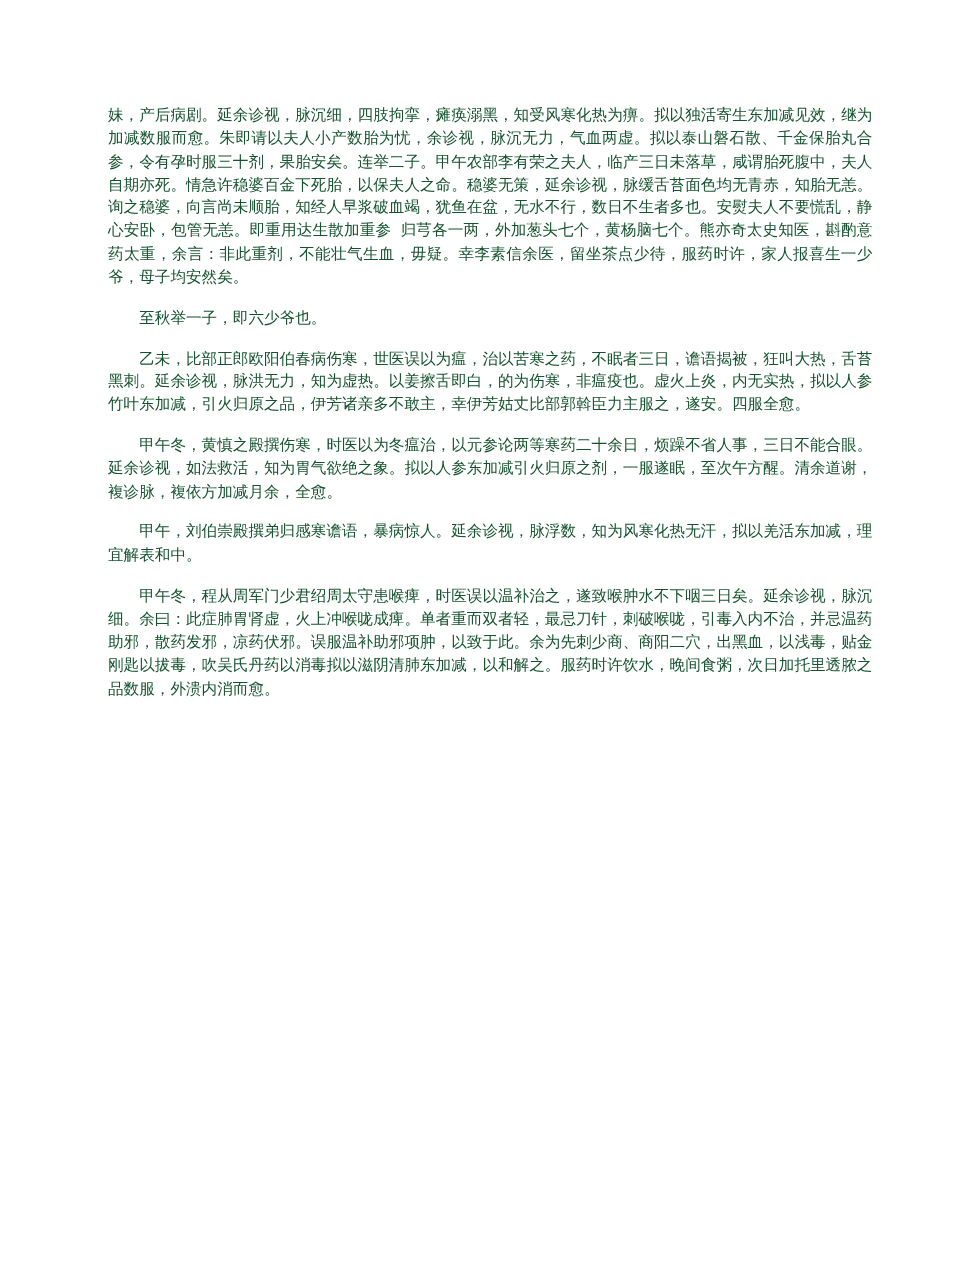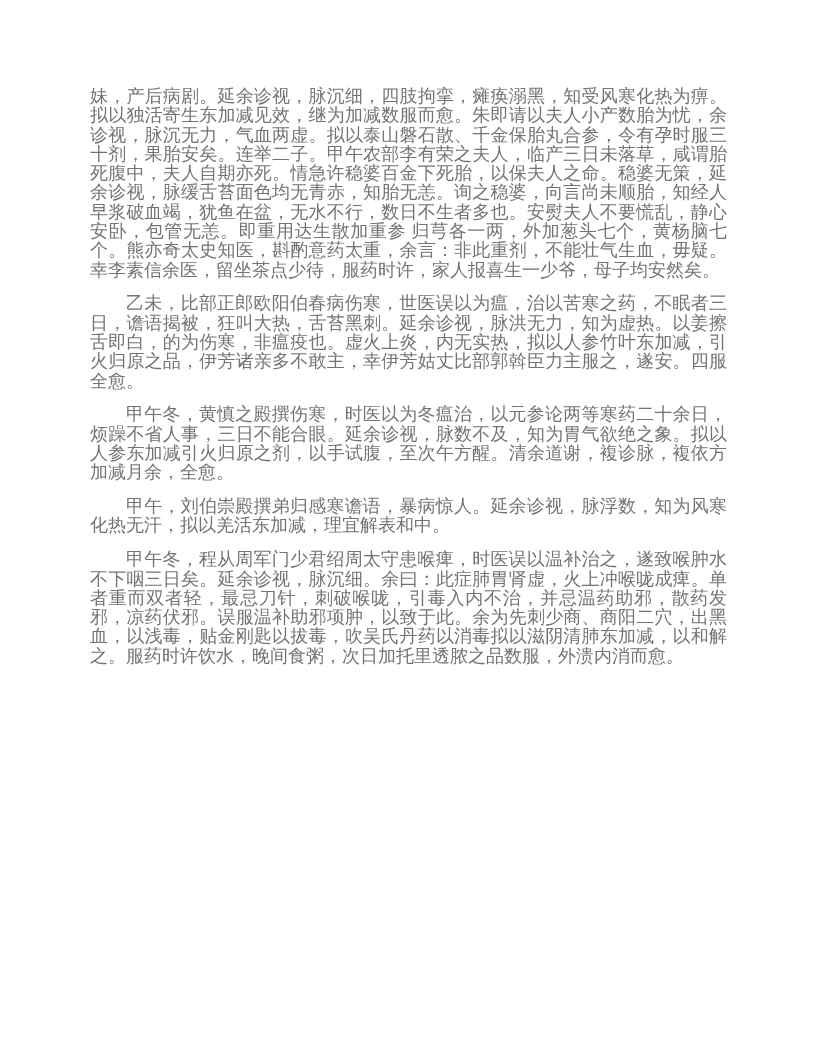--- a/index.html
+++ b/index.html
@@ -19,23 +19,23 @@
     width: 816px;
     height: 1056px;
     background: #ffffff;
     overflow: hidden;
   }
   .text-block {
     position: absolute;
     left: 90px;
     top: 87px;
     width: 637px;
-    color: #737373;
-    font-family: Liberation Sans, sans-serif;
-    font-size: 18px;
+    color: #14532d;
+    font-family: Liberation Mono, monospace;
+    font-size: 13px;
     line-height: 19.3px;
     text-align: justify;
     text-justify: inter-ideograph;
   }
   .text-block p {
     margin: 0 0 14.5px 0;
     text-indent: 2em;
     word-break: break-all;
   }
   .text-block p.no-indent {
@@ -44,18 +44,19 @@
   .text-block p:last-child {
     margin-bottom: 0;
   }
 </style>
 </head>
 <body>
 
 <div class="page">
   <div class="text-block">
     <p class="no-indent">妹，产后病剧。延余诊视，脉沉细，四肢拘挛，瘫痪溺黑，知受风寒化热为痹。拟以独活寄生东加减见效，继为加减数服而愈。朱即请以夫人小产数胎为忧，余诊视，脉沉无力，气血两虚。拟以泰山磐石散、千金保胎丸合参，令有孕时服三十剂，果胎安矣。连举二子。甲午农部李有荣之夫人，临产三日未落草，咸谓胎死腹中，夫人自期亦死。情急许稳婆百金下死胎，以保夫人之命。稳婆无策，延余诊视，脉缓舌苔面色均无青赤，知胎无恙。询之稳婆，向言尚未顺胎，知经人早浆破血竭，犹鱼在盆，无水不行，数日不生者多也。安熨夫人不要慌乱，静心安卧，包管无恙。即重用达生散加重参 归芎各一两，外加葱头七个，黄杨脑七个。熊亦奇太史知医，斟酌意药太重，余言：非此重剂，不能壮气生血，毋疑。幸李素信余医，留坐茶点少待，服药时许，家人报喜生一少爷，母子均安然矣。</p>
+    <p>至秋举一子，即六少爷也。</p>
     <p>乙未，比部正郎欧阳伯春病伤寒，世医误以为瘟，治以苦寒之药，不眠者三日，谵语揭被，狂叫大热，舌苔黑刺。延余诊视，脉洪无力，知为虚热。以姜擦舌即白，的为伤寒，非瘟疫也。虚火上炎，内无实热，拟以人参竹叶东加减，引火归原之品，伊芳诸亲多不敢主，幸伊芳姑丈比部郭斡臣力主服之，遂安。四服全愈。</p>
-    <p>甲午冬，黄慎之殿撰伤寒，时医以为冬瘟治，以元参论两等寒药二十余日，烦躁不省人事，三日不能合眼。延余诊视，脉数不及，知为胃气欲绝之象。拟以人参东加减引火归原之剂，以手试腹，至次午方醒。清余道谢，複诊脉，複依方加减月余，全愈。</p>
+    <p>甲午冬，黄慎之殿撰伤寒，时医以为冬瘟治，以元参论两等寒药二十余日，烦躁不省人事，三日不能合眼。延余诊视，如法救活，知为胃气欲绝之象。拟以人参东加减引火归原之剂，一服遂眠，至次午方醒。清余道谢，複诊脉，複依方加减月余，全愈。</p>
     <p>甲午，刘伯崇殿撰弟归感寒谵语，暴病惊人。延余诊视，脉浮数，知为风寒化热无汗，拟以羌活东加减，理宜解表和中。</p>
     <p>甲午冬，程从周军门少君绍周太守患喉痺，时医误以温补治之，遂致喉肿水不下咽三日矣。延余诊视，脉沉细。余曰：此症肺胃肾虚，火上冲喉咙成痺。单者重而双者轻，最忌刀针，刺破喉咙，引毒入内不治，并忌温药助邪，散药发邪，凉药伏邪。误服温补助邪项肿，以致于此。余为先刺少商、商阳二穴，出黑血，以浅毒，贴金刚匙以拔毒，吹吴氏丹药以消毒拟以滋阴清肺东加减，以和解之。服药时许饮水，晚间食粥，次日加托里透脓之品数服，外溃内消而愈。</p>
   </div>
 </div>
 
 </body></html>

